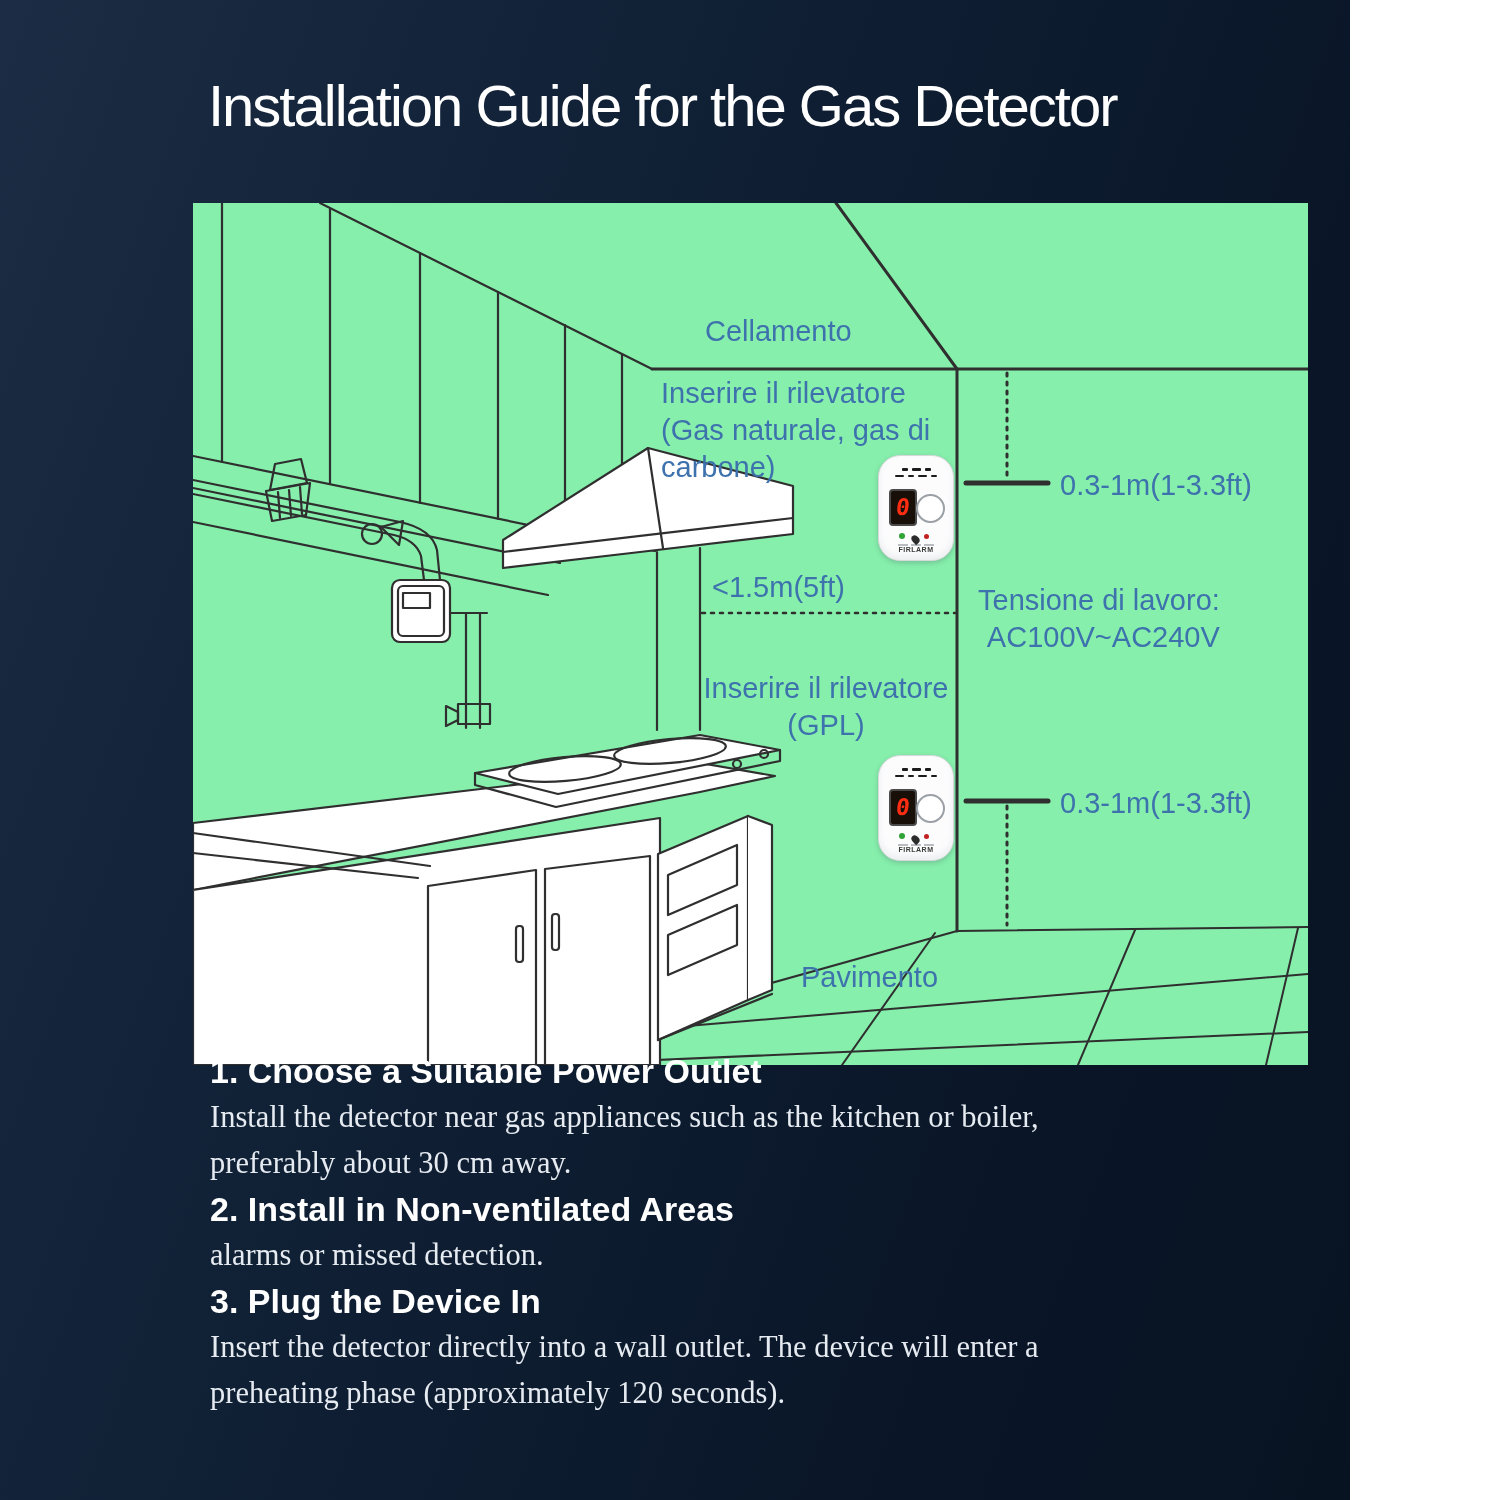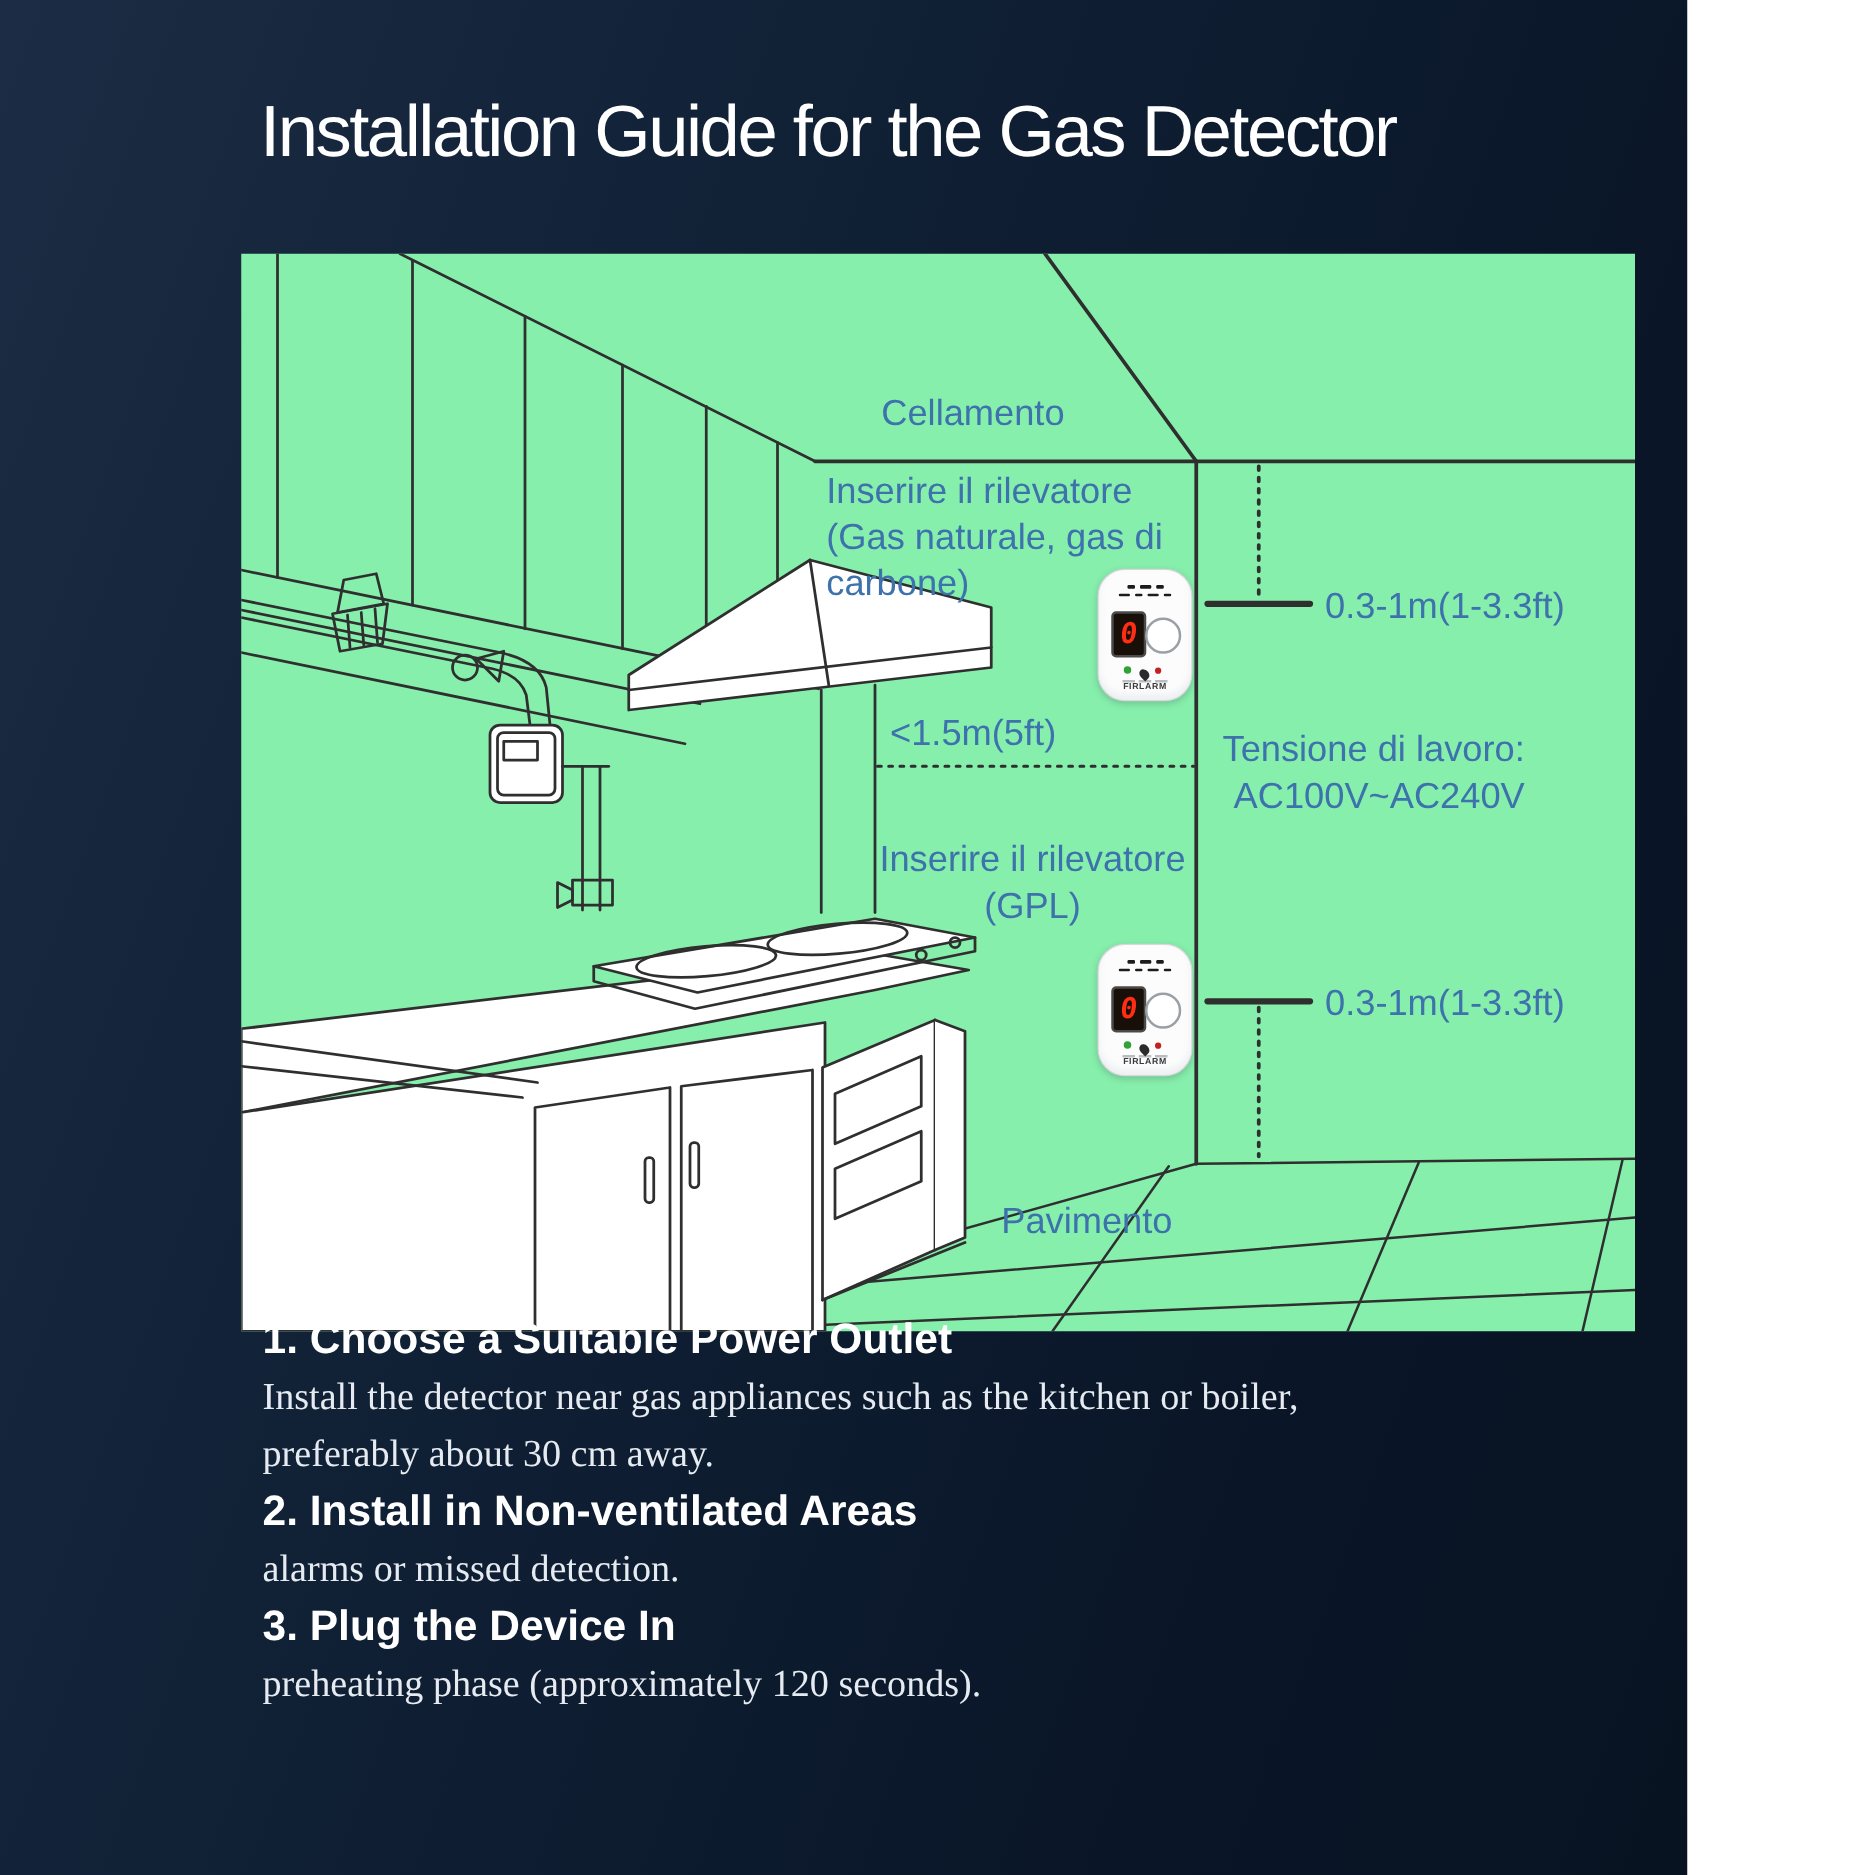--- a/index.html
+++ b/index.html
@@ -238,15 +238,16 @@
     </div>
   </div>
 
   <div class="steps">
     <div class="step-h">1. Choose a Suitable Power Outlet</div>
     <div class="step-l">Install the detector near gas appliances such as the kitchen or boiler,</div>
     <div class="step-l">preferably about 30 cm away.</div>
     <div class="step-h">2. Install in Non-ventilated Areas</div>
     <div class="step-l">alarms or missed detection.</div>
     <div class="step-h">3. Plug the Device In</div>
+    <div class="step-l">Insert the detector directly into a wall outlet. The device will enter a</div>
     <div class="step-l">preheating phase (approximately 120 seconds).</div>
   </div>
 </div>
 
 </body></html>

